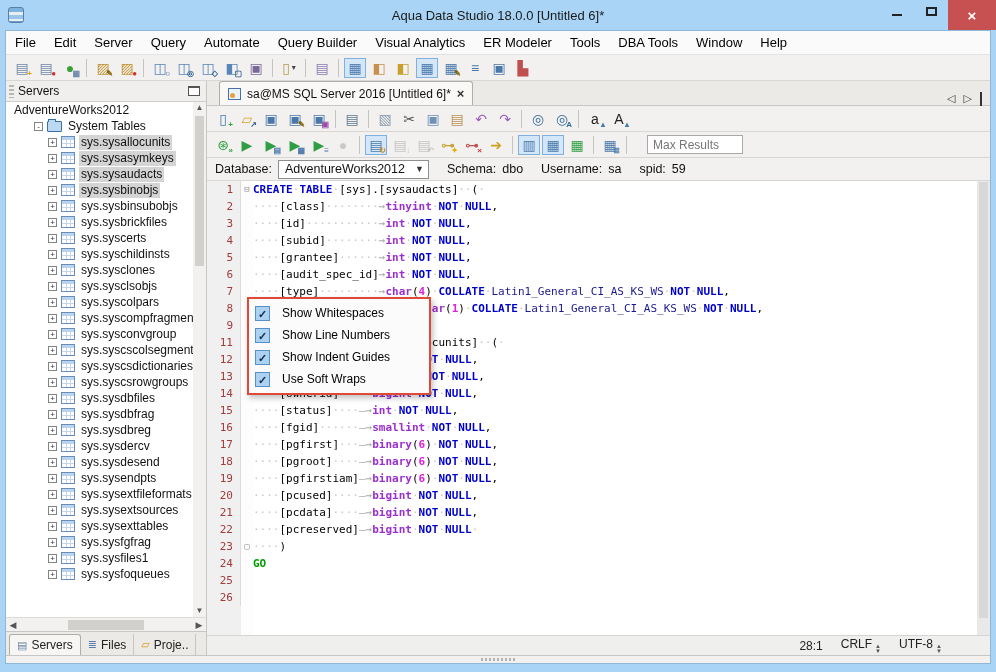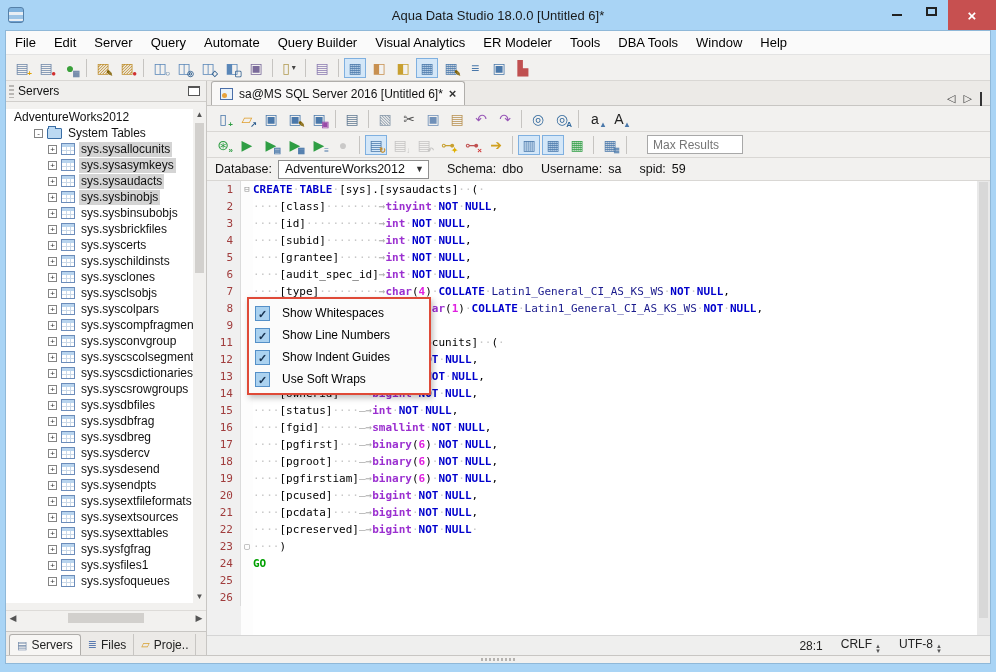--- a/index.html
+++ b/index.html
@@ -33,21 +33,21 @@
   .ticon .g { line-height:1; }
   .ticon .badge { position:absolute; right:0; bottom:-1px; font-size:8px; font-weight:bold; line-height:1; }
   .ticon .caret { font-size:8px; color:#444; margin-left:2px; }
   .ticon.boxed { border:1px solid #7fb0e0; background:#d4e7f8; }
   .ticon.dim { opacity:.4; }
   .tsep { width:1px; height:18px; background:#c6c4c1; margin:0 4px; }
 
   .content { flex:1; display:flex; min-height:0; }
 
   
-  .leftpanel { width:201px; display:flex; flex-direction:column; background:#f2f1ef; border-right:1px solid #c8c6c3;gap:7px; }
+  .leftpanel { width:201px; display:flex; flex-direction:column; background:#f2f1ef; border-right:1px solid #c8c6c3; }
   .panel-header { height:21px; display:flex; align-items:center; background:#f0efed; border-bottom:1px solid #d0cecb; }
   .grip { width:5px; height:13px; margin:0 4px 0 3px;
     background:repeating-linear-gradient(180deg,#b9b7b4 0 2px,transparent 2px 4px); }
   .panel-title { flex:1; font-size:12px; }
   .float-btn { width:12px; height:10px; border:1px solid #555; border-top-width:2px; margin-right:6px; background:#fff; }
   .tree { flex:1; background:#fff; overflow:hidden; position:relative; font-size:12px; }
   .tree-scroll { position:absolute; inset:0 13px 0 0; overflow:hidden; }
   .tree-row { height:16px; display:flex; align-items:center; white-space:nowrap; }
   .tree-row.sel .lbl { background:var(--c-selection,#d4d4d4); }
   .tree-row .lbl { padding:0 2px; line-height:15px; }
@@ -71,21 +71,21 @@
   .hscroll .thumb { position:absolute; left:28%; width:44%; top:0; height:10px; background:#d2d0cd; }
   .panel-tabs { height:24px; display:flex; align-items:flex-end; background:#eceae7; padding-left:3px; border-top:1px solid #c8c6c3; }
   .ptab { height:21px; display:flex; align-items:center; padding:0 7px; font-size:12px; gap:4px;
     border-right:1px solid #c8c6c3; color:#222; }
   .ptab.active { background:#f7f6f4; border:1px solid #b0aeab; border-bottom:none; border-radius:3px 3px 0 0; }
   .ptab .pticon { font-size:11px; }
 
   
   .editorpane { flex:1; display:flex; flex-direction:column; min-width:0; background:#fff; }
   .tabbar { height:25px; background:#eceae7; display:flex; align-items:flex-end; border-bottom:1px solid #c8c6c3; }
-  .doc-tab { height:24px; margin-left:4px; background:#f9f8f7; border:1px solid #b0aeab; border-bottom:none;
+  .doc-tab { height:24px; margin-left:12px; background:#f9f8f7; border:1px solid #b0aeab; border-bottom:none;
     border-radius:3px 3px 0 0; display:flex; align-items:center; padding:8px 8px; gap:6px; font-size:12px; }
   .tab-icon { width:13px; height:12px; border:1px solid #4a6ea8; background:#eaf2fa; position:relative; }
   .tab-icon::before { content:""; position:absolute; left:1px; bottom:1px; width:5px; height:5px;
     border-radius:50%; background:#e8a23c; }
   .tab-close { color:#333; font-weight:bold; font-size:13px; }
   .tab-nav { margin-left:auto; display:flex; align-items:center; gap:8px; padding-right:8px; color:#333; }
   .tab-nav .tn { font-size:11px; }
   .listicon { width:11px; height:11px; border:1px solid #333;
     background:repeating-linear-gradient(180deg,transparent 0 2px,#333 2px 3px); }
 

